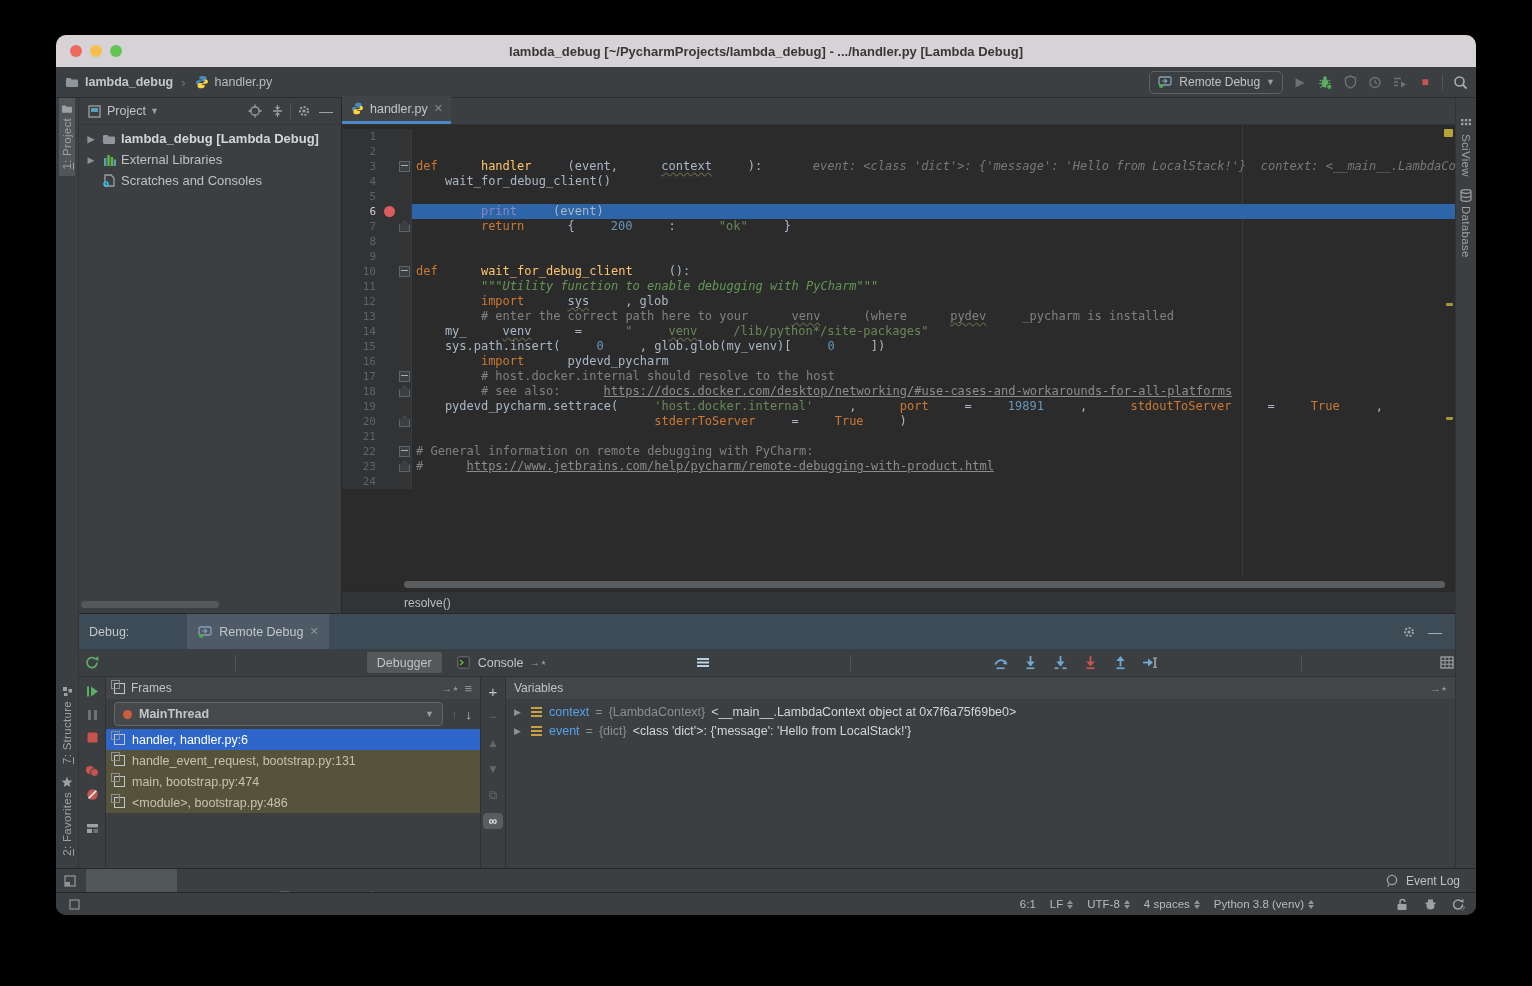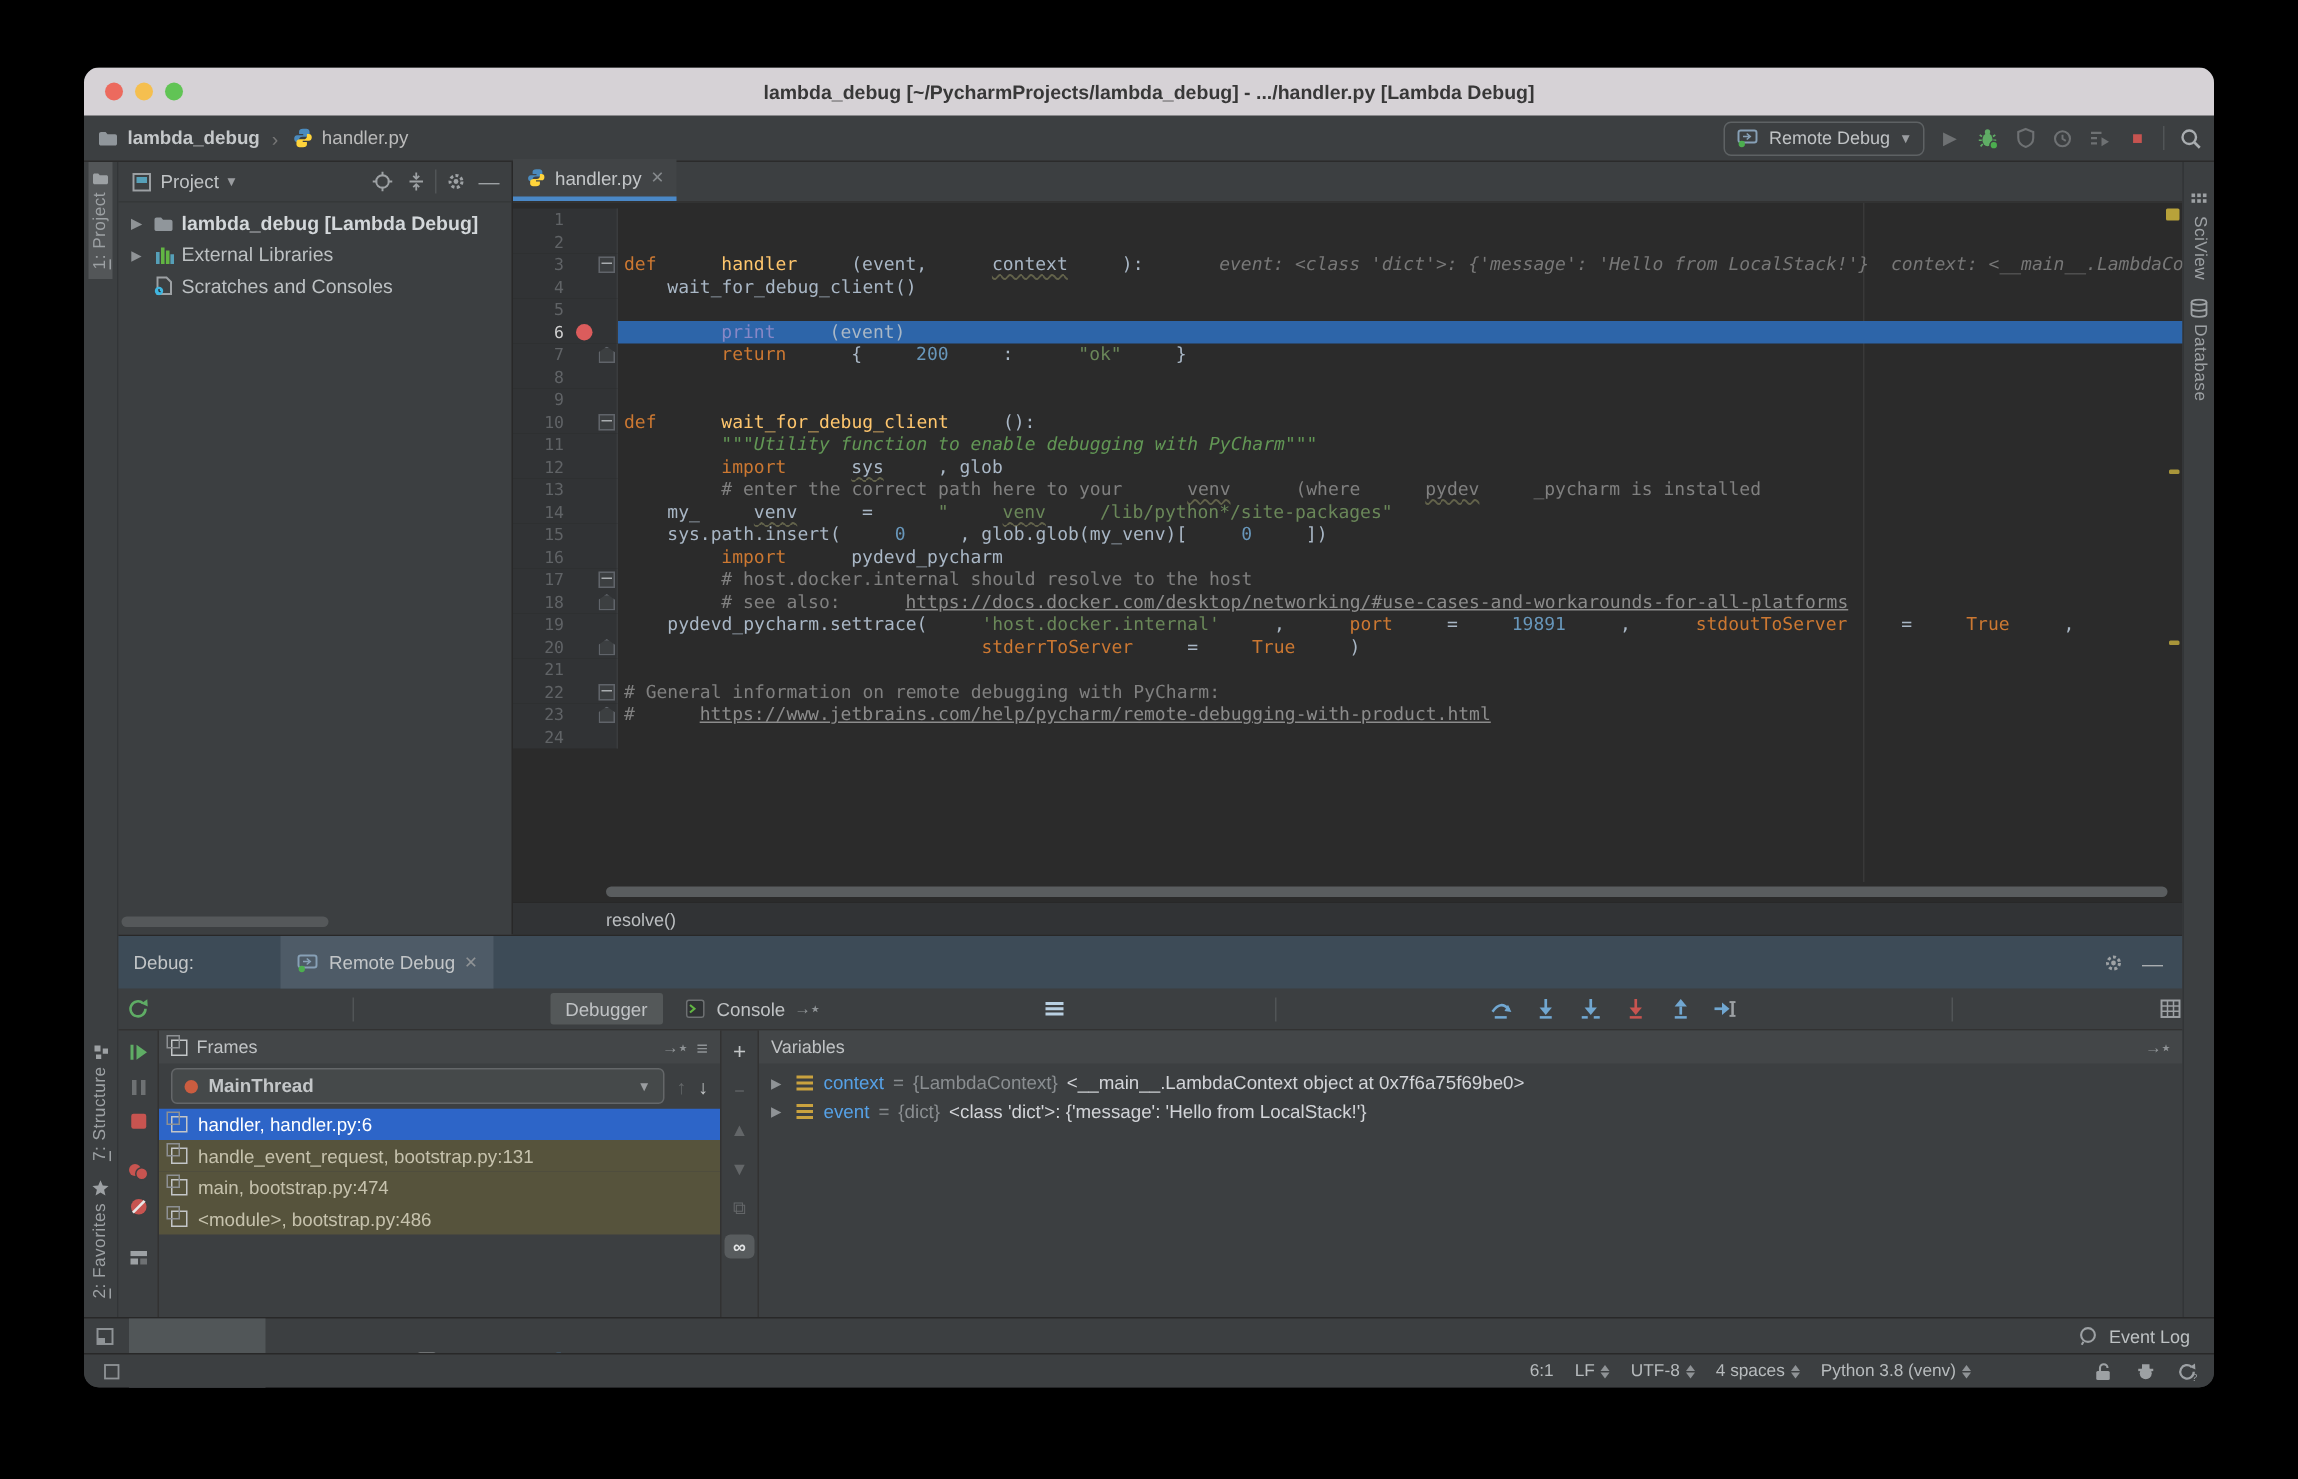--- a/index.html
+++ b/index.html
@@ -1,17 +1,17 @@
 <!DOCTYPE html>
 <html><head>
 <meta charset="utf-8">
 <style>
   html,body{margin:0;padding:0;width:1532px;height:986px;background:#000;overflow:hidden;
     font-family:"Liberation Sans",sans-serif;-webkit-font-smoothing:antialiased;}
-  .window{position:absolute;left:56px;top:45px;width:1420px;height:880px;background:#3c3f41;
+  .window{position:absolute;left:56px;top:35px;width:1420px;height:880px;background:#3c3f41;
     border-radius:10px;overflow:hidden;box-shadow:0 25px 60px rgba(0,0,0,.65);display:flex;flex-direction:column;}
   
   .titlebar{height:32px;background:#d6d2d6;display:flex;align-items:center;position:relative;flex:none;}
   .lights{display:flex;gap:8px;margin-left:14px;}
   .light{width:12px;height:12px;border-radius:50%;}
   .light.r{background:#ec6a5e}.light.y{background:#f5bf4f}.light.g{background:#61c455}
   .title{position:absolute;left:0;right:0;text-align:center;font-size:13px;font-weight:bold;color:#383838;}
   
   .navbar{height:30px;background:#3c3f41;border-bottom:1px solid #2b2b2b;display:flex;align-items:center;
     padding:0 8px;color:#bbbbbb;font-size:12.5px;flex:none;}

